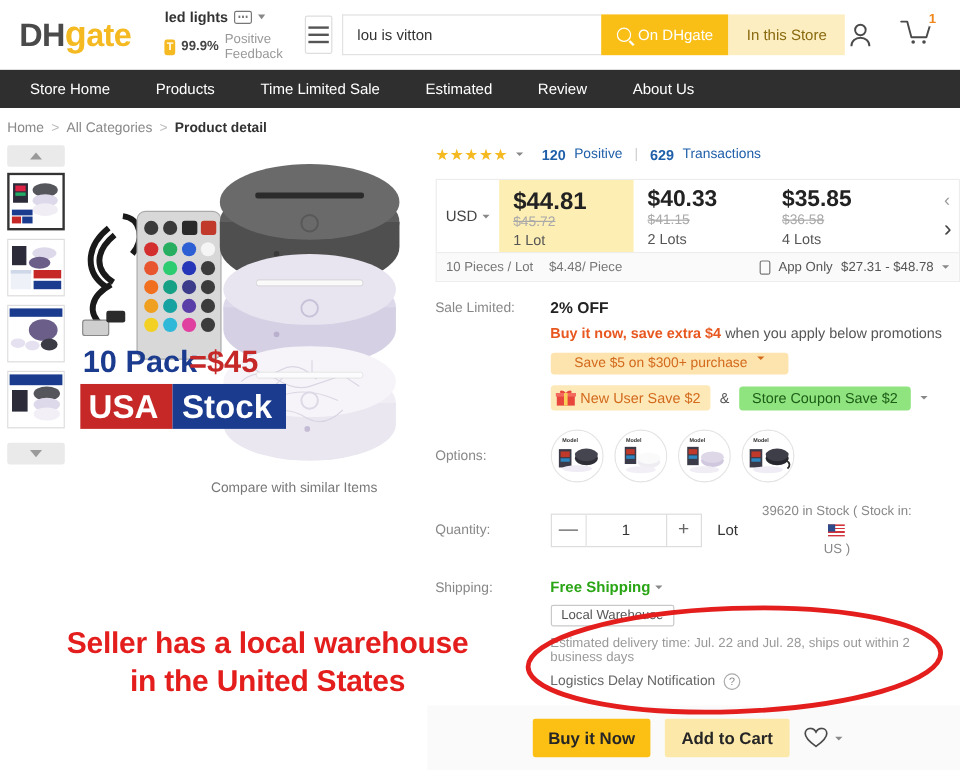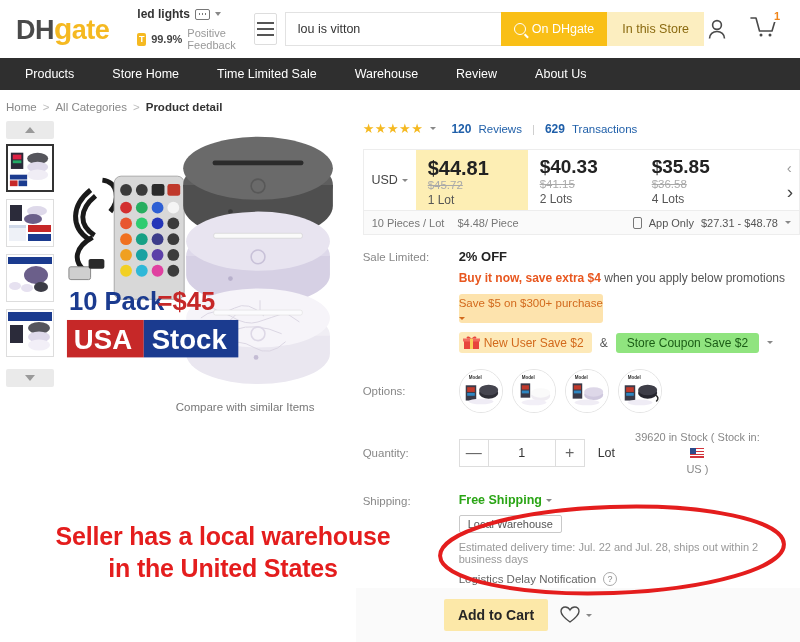--- a/index.html
+++ b/index.html
@@ -185,22 +185,22 @@
 
   
   .row { display: flex; margin-top: 14px; }
   .row-lbl { width: 96px; font-size: 11.5px; color: #888; padding-top: 2px; flex-shrink: 0; }
   .row-body { flex: 1; }
   .off { font-size: 13px; color: #222; font-weight: bold; }
   .save-line { font-size: 12px; color: #555; margin-top: 7px; }
   .save-line b { color: #e8571f; }
   .tag-soft {
     display: inline-flex; gap: 8px; background: #fde3ad;
-    color: #d2691c; font-size: 11.5px; padding: 3px 0; border-radius: 3px;
-    margin-top: 9px; cursor: pointer; flex-direction: column;
+    color: #d2691c; font-size: 11.5px; padding: 3px 20px; border-radius: 3px;
+    margin-top: 9px; cursor: pointer;
   }
   .promo-row { display: flex; align-items: center; gap: 8px; margin-top: 9px; }
   .tag-new {
     display: inline-flex; align-items: center; gap: 4px; background: #fde9b8;
     color: #d2691c; font-size: 12px; padding: 3px 8px 3px 4px; border-radius: 3px; cursor: pointer;
   }
   .tag-green {
     background: #90e47f; color: #1b5c16; font-size: 12px; padding: 3px 11px;
     border-radius: 3px; cursor: pointer;
   }
@@ -328,24 +328,24 @@
         <path d="M3 4 L8 4 L11.5 17 L24 17 L27 7" fill="none" stroke="#4a4a4a" stroke-width="1.6" stroke-linecap="round" stroke-linejoin="round"></path>
         <circle cx="13" cy="21" r="1.5" fill="#4a4a4a"></circle>
         <circle cx="22" cy="21" r="1.5" fill="#4a4a4a"></circle>
       </svg>
       <span class="cart-badge">1</span>
     </div>
   </div>
 </div>
 
 <div class="nav">
+  <div class="nav-item">Store Home</div>
   <div class="nav-item">Products</div>
-  <div class="nav-item">Store Home</div>
   <div class="nav-item">Time Limited Sale</div>
-  <div class="nav-item">Warehouse</div>
+  <div class="nav-item">Estimated</div>
   <div class="nav-item">Review</div>
   <div class="nav-item">About Us</div>
 </div>
 
 <div class="breadcrumb">
   <span>Home</span>
   <span class="sep">&gt;</span>
   <span>All Categories</span>
   <span class="sep">&gt;</span>
   <span class="cur">Product detail</span>
@@ -488,21 +488,21 @@
     <div class="compare-link" style="position:absolute;bottom:-2px;left:72px;width:220px">Compare with similar Items</div>
   </div>
 
   <div class="right">
 
 
     <div class="rating-row">
       <span class="stars">★★★★★</span>
       <span class="caret caret-sm"></span>
       <span class="num" style="margin-left:8px">120</span>
-      <span class="lbl-blue">Reviews</span>
+      <span class="lbl-blue">Positive</span>
       <span class="divider-v">|</span>
       <span class="num">629</span>
       <span class="lbl-blue">Transactions</span>
     </div>
 
     <div class="price-block">
       <div class="price-tiers">
         <div class="currency">
           <span>USD</span>
           <span class="caret caret-sm"></span>
@@ -658,20 +658,21 @@
           <span>Logistics Delay Notification</span>
           <span class="qmark">?</span>
         </div>
       </div>
     </div>
 
   </div>
 </div>
 
 <div class="buybar">
+  <button class="btn-buy">Buy it Now</button>
   <button class="btn-cart">Add to Cart</button>
   <div class="fav">
     <svg width="20" height="18" viewBox="0 0 20 18">
       <path d="M10 16 C3 11, 1 7.5, 1 5.2 C1 2.6, 3 1, 5.2 1 C7 1, 9 2.2, 10 4 C11 2.2, 13 1, 14.8 1 C17 1, 19 2.6, 19 5.2 C19 7.5, 17 11, 10 16 Z" fill="none" stroke="#4a4a4a" stroke-width="1.4"></path>
     </svg>
     <span class="caret caret-sm"></span>
   </div>
 </div>
 
 <div class="anno-text">

